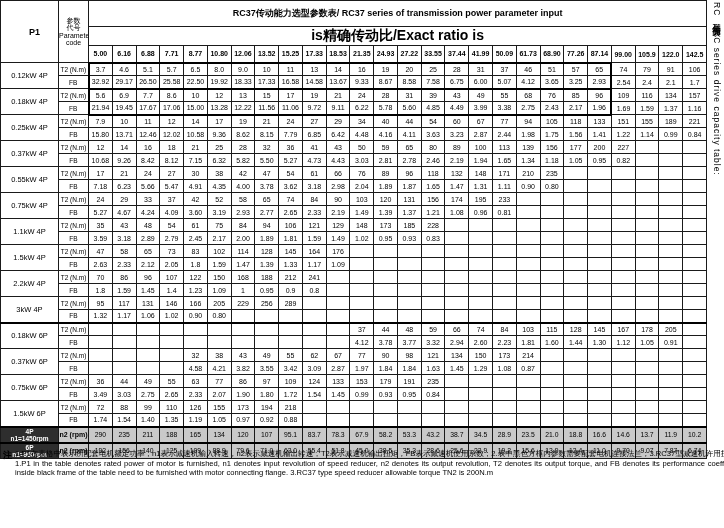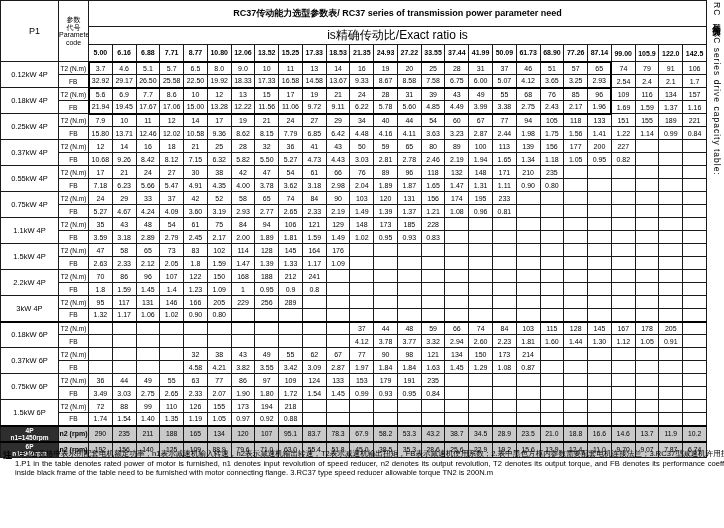--- a/index.html
+++ b/index.html
@@ -4,23 +4,23 @@
 <style>
   html,body{margin:0;padding:0;background:#fff;}
   body{width:724px;height:528px;position:relative;font-family:"Liberation Sans","DejaVu Sans",sans-serif;color:#000;overflow:hidden;}
   #sheet{position:absolute;left:0;top:0;width:706px;}
   table{border-collapse:collapse;table-layout:fixed;width:706px;}
   td,th{border:1px solid #1a1a1a;padding:0;text-align:center;vertical-align:middle;font-weight:normal;overflow:hidden;white-space:nowrap;}
   col.c-label{width:58px;} col.c-param{width:30px;} col.c-val{width:23.77px;}
   tr.r-title{height:26px;} tr.r-ratiolabel{height:14px;} tr.r-ratios{height:17px;}
   tr.r-data{height:13px;} tr.r-speed{height:13px;}
   .title-cell{font-size:9px;font-weight:bold;}
-  .p1-cell{font-size:9px;font-weight:normal;padding-left:10px;}
+  .p1-cell{font-size:9px;font-weight:bold;padding-left:10px;}
   .param-head{font-size:7px;line-height:7.5px;white-space:normal;}
-  .ratio-label-cell{font-size:12px;font-weight:normal;}
+  .ratio-label-cell{font-size:14px;font-weight:bold;}
   .ratio-cell{font-size:7px;font-weight:bold;}
   .power-cell{font-size:7.5px;font-weight:normal;}
   .code-cell{font-size:6.5px;}
   .val-cell{font-size:7px;}
   .f-top{border-top:2px solid #000;} .f-bottom{border-bottom:2px solid #000;}
   .f-left{border-left:2px solid #000;} .f-right{border-right:2px solid #000;}
   .sec-top{border-top:2px solid #000;}
   tr.r-speed td{background:#c9c9c9;}
   tr.r-speed td.speed-left{background:#2e2e2e;color:#fff;font-size:6.5px;line-height:7px;white-space:normal;font-weight:bold;}
   tr.r-speed td.speed-n2{font-size:7px;font-weight:bold;}
@@ -69,21 +69,21 @@
       </colgroup>
     <tbody id="tbody">
         <tr class="r-title">
           <th class="p1-cell" data-interactable="false" rowspan="3">P1</th>
           <th class="param-head" data-interactable="false" rowspan="3">
             <div>参数</div>
             <div>代号</div>
             <div>Parameter</div>
             <div>code</div>
           </th>
-          <td class="title-cell" data-interactable="false" colspan="26">RC37传动能力选型参数表/ RC37 series of transmission power parameter need</td>
+          <td class="title-cell" data-interactable="false" colspan="26">RC37传动能力选型参数表/ RC37 series of transmission power parameter input</td>
         </tr>
         <tr class="r-ratiolabel">
           <td class="ratio-label-cell" data-interactable="false" colspan="26">is精确传动比/Exact ratio is</td>
         </tr>
         <tr class="r-ratios">
           <td class="ratio-cell" data-interactable="false">5.00</td>
           <td class="ratio-cell" data-interactable="false">6.16</td>
           <td class="ratio-cell" data-interactable="false">6.88</td>
           <td class="ratio-cell" data-interactable="false">7.71</td>
           <td class="ratio-cell" data-interactable="false">8.77</td>

